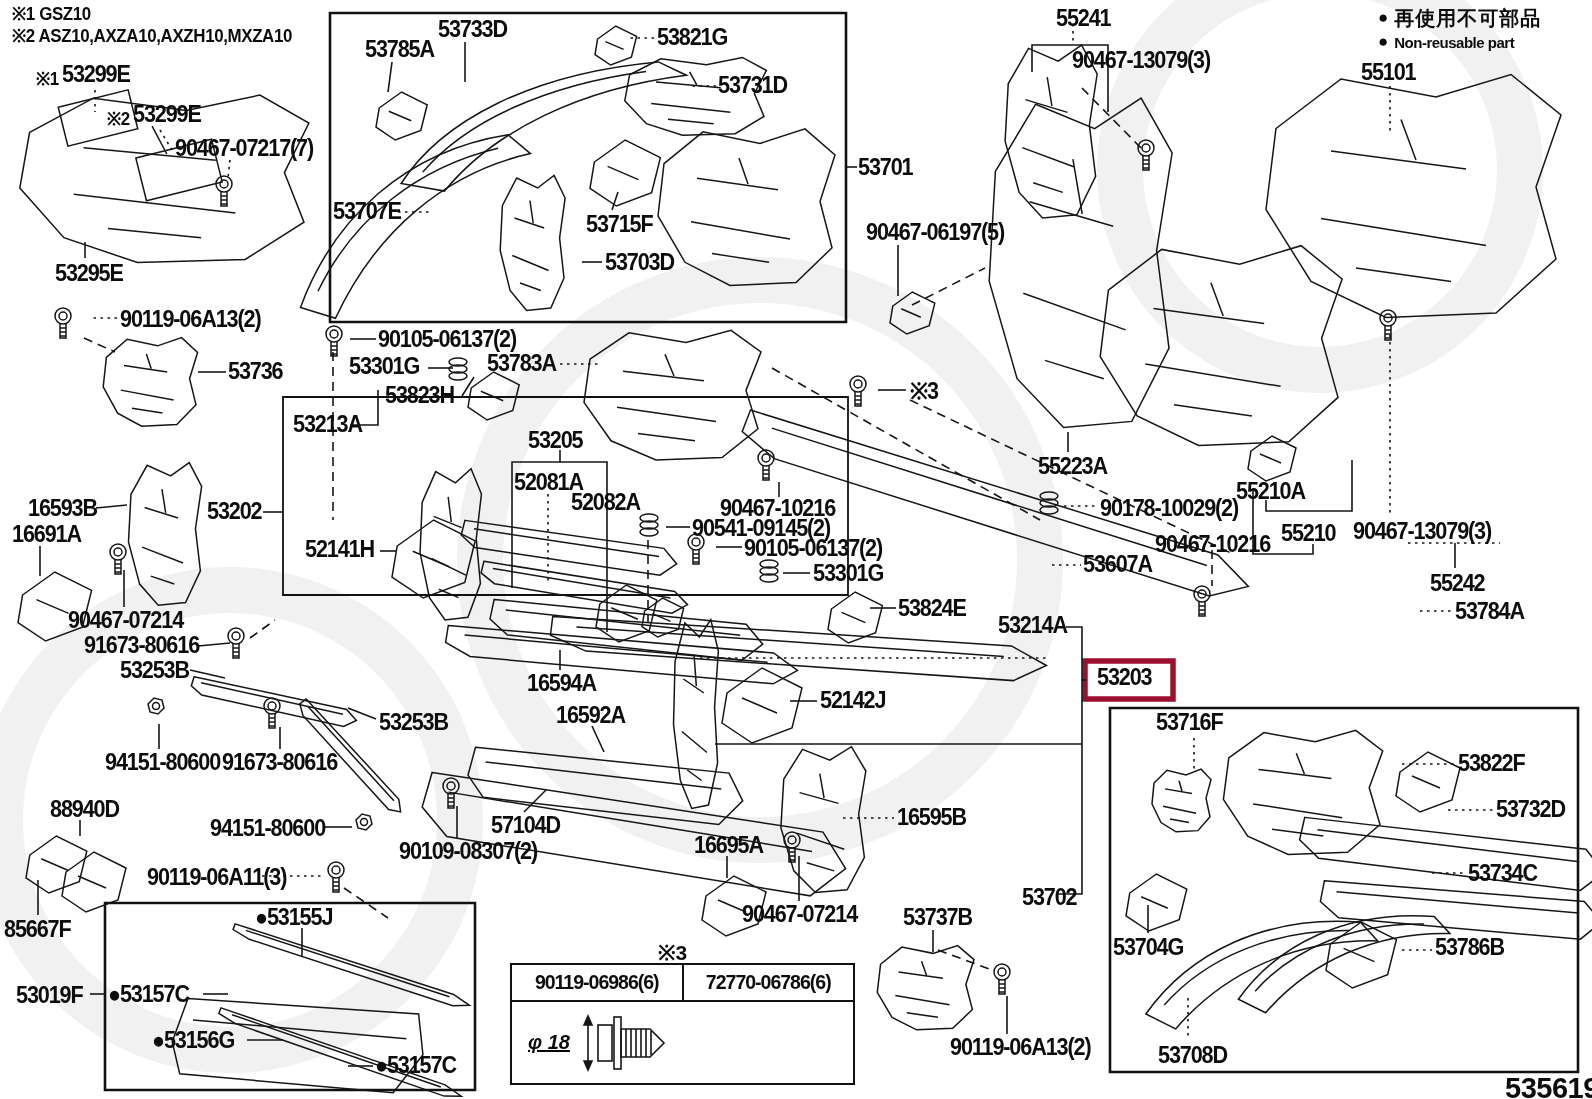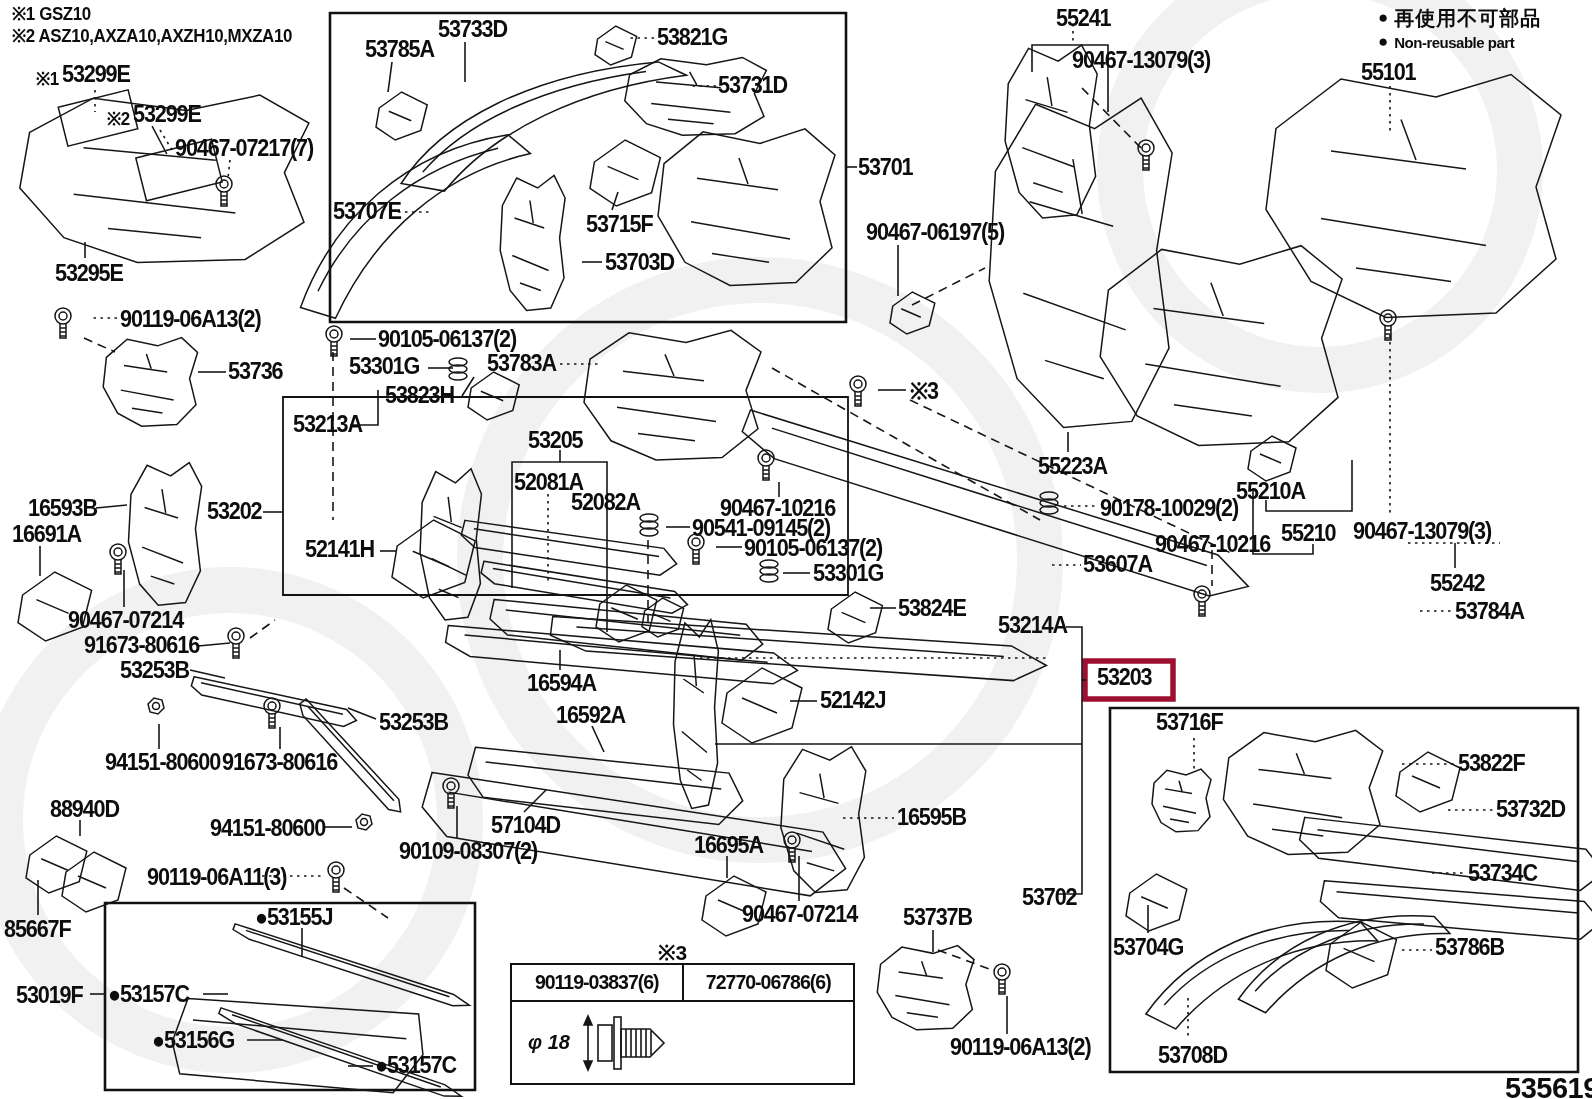--- a/index.html
+++ b/index.html
@@ -22,21 +22,21 @@
   #legend .t1{font-size:20px;letter-spacing:1px;}
   #legend .t2{font-size:15px;letter-spacing:-0.5px;}
   #clip-note{position:absolute;left:658px;top:938px;font-weight:bold;font-size:21px;color:#0d0d0d;}
   #clip-table{position:absolute;left:510px;top:963px;width:345px;height:122px;border:2.5px solid #111;
               box-sizing:border-box;display:flex;flex-direction:column;}
   #clip-table .hdr{display:flex;height:35px;border-bottom:2.5px solid #111;}
   #clip-table .hdr div{flex:1;display:flex;align-items:center;justify-content:center;
                        font-weight:bold;font-size:19.5px;letter-spacing:-1px;color:#0d0d0d;}
   #clip-table .hdr div+div{border-left:2.5px solid #111;}
   #clip-table .bdy{display:flex;flex:1;}
-  #clip-table .cell{flex:1;position:relative;display:flex;align-items:center;padding-left:16px;}
+  #clip-table .cell{flex:1;position:relative;display:flex;align-items:center;padding-left:16px;text-decoration:underline;}
   #clip-table .cell+.cell{border-left:2.5px solid #111;}
   #clip-table .dia{font-weight:bold;font-size:20px;color:#0d0d0d;font-style:italic;}
   .clipglyph{margin-left:6px;}
   #diagram-code{position:absolute;left:1505px;top:1072px;font-weight:bold;font-size:29px;
                 letter-spacing:-0.5px;color:#0d0d0d;}
 </style>
 </head>
 <body>
 
 <div id="stage">
@@ -349,21 +349,21 @@
   </div>
   <div class="row">
     <span class="dot">●</span>
     <span class="t2">Non-reusable part</span>
   </div>
 </div>
 
 <div id="clip-note">※3</div>
 <div id="clip-table">
   <div class="hdr">
-    <div>90119-03837(6)</div>
+    <div>90119-06986(6)</div>
     <div>72770-06786(6)</div>
   </div>
   <div class="bdy">
     <div class="cell">
       <span class="dia">φ 18</span>
       <svg class="clipglyph" width="96" height="64" viewBox="0 0 96 64">
         <g stroke="#161616" stroke-width="1.6" fill="none">
           <line x1="12" y1="6" x2="12" y2="58"></line>
               <path d="M8,14 L12,5 L16,14 Z M8,50 L12,59 L16,50 Z" fill="#161616"></path>
           <rect x="22" y="14" width="14" height="36"></rect>

